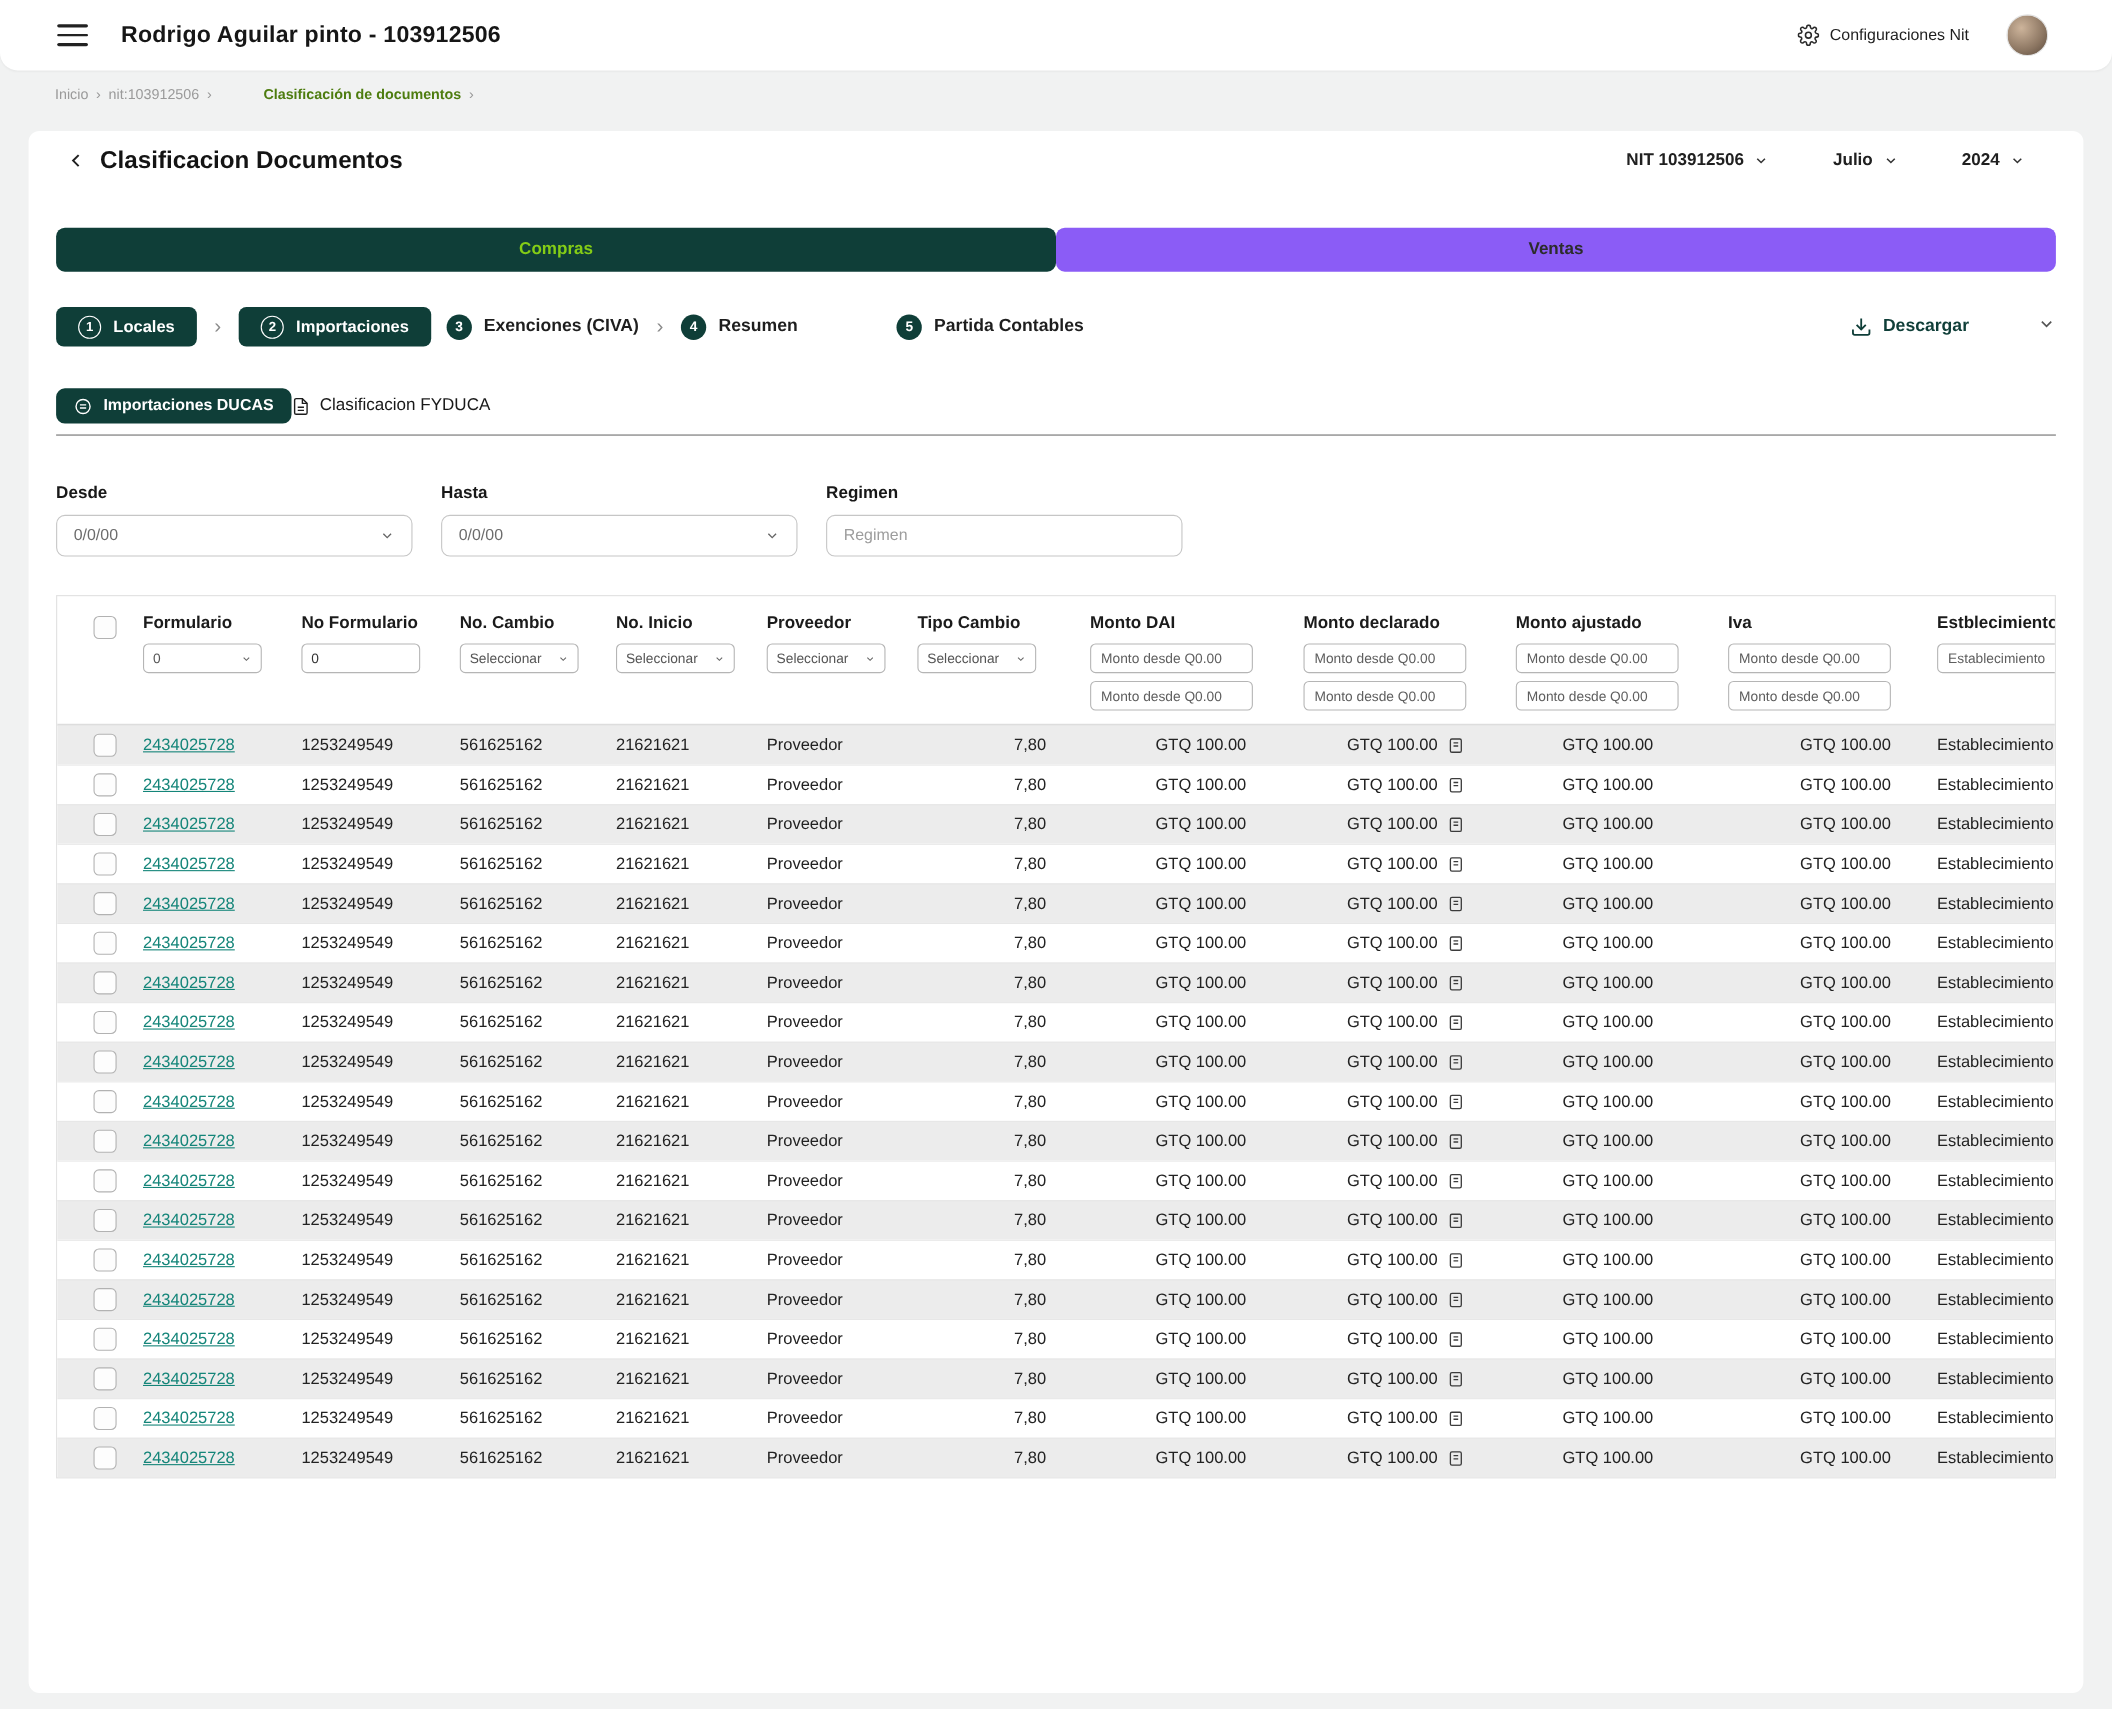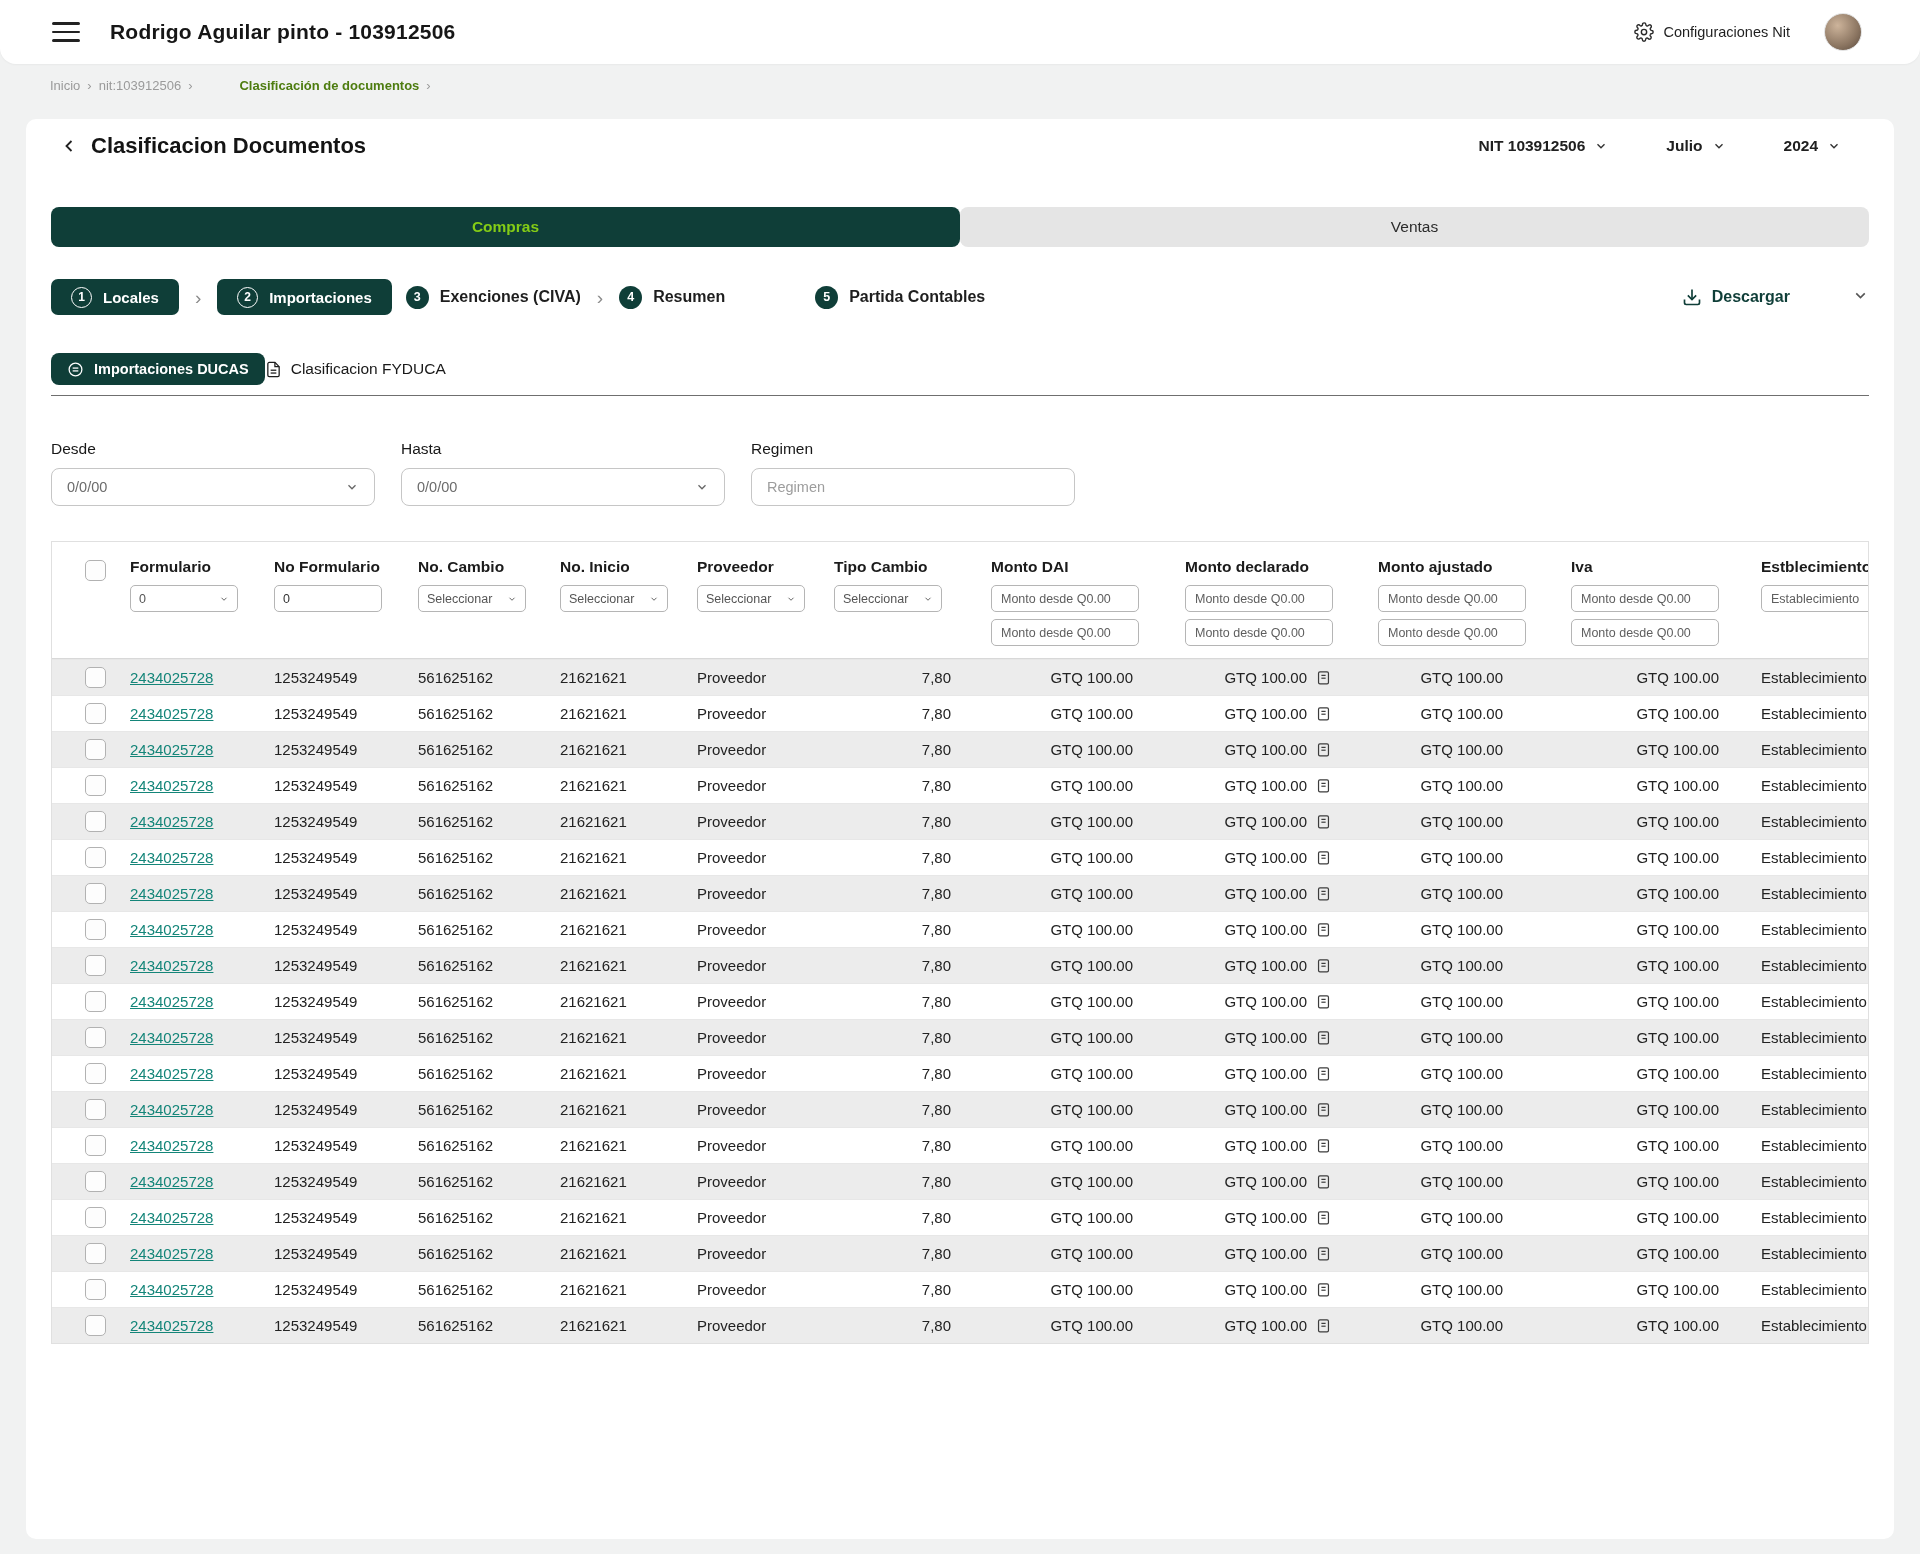--- a/index.html
+++ b/index.html
@@ -37,21 +37,21 @@
   .page-title { font-size:22px; font-weight:700; color:#141414; }
   .title-selectors { display:flex; align-items:center; gap:58px; }
   .selector { display:flex; align-items:center; gap:9px; cursor:pointer; font-size:15.5px; font-weight:700; color:#202020; }
   .selector svg { width:14px; height:14px; stroke:#333; fill:none; stroke-width:2.4; }
 
   
   .main-tabs { display:flex; margin-top:48px; height:40px; }
   .main-tab { flex:1; display:flex; align-items:center; justify-content:center;
     font-size:15.5px; font-weight:700; border-radius:8px; cursor:pointer; }
   .main-tab.active { background:#0f3e38; color:#84cc16;text-align:center; }
-  .main-tab.inactive { background:#e5e5e5; color:#2c2c2c; font-weight:400; }
+  .main-tab.inactive { background:#8b5cf6; color:#2c2c2c; font-weight:700; }
 
   
   .stepper { display:flex; align-items:center; margin-top:32px; gap:14px; }
   .step-pill { display:flex; align-items:center; gap:11px; background:#0f3e38; color:#fff;
     height:36px; padding:0 20px; border-radius:7px; cursor:pointer; }
   .step-pill .num-circle { width:21px; height:21px; border:1.6px solid #fff; border-radius:50%;
     display:flex; align-items:center; justify-content:center; font-size:12px; font-weight:700; }
   .step-pill .step-label { font-size:15px; font-weight:700; }
   .step-plain { display:flex; align-items:center; gap:11px; cursor:pointer; }
   .step-plain .num-circle { width:23px; height:23px; background:#0f3e38; color:#fff; border-radius:50%;
@@ -71,21 +71,21 @@
     height:32px; padding:0 16px; border-radius:8px; cursor:pointer; }
   .subtab-pill svg { width:17px; height:17px; stroke:#fff; fill:none; stroke-width:1.8; }
   .subtab-pill .subtab-label { font-size:14.5px; font-weight:700; }
   .subtab-plain { display:flex; align-items:center; gap:9px; cursor:pointer; }
   .subtab-plain svg { width:17px; height:17px; stroke:#1d1d1d; fill:none; stroke-width:1.8; }
   .subtab-plain .subtab-label { font-size:15.5px; color:#191919; }
 
   
   .filters { display:flex; gap:26px; margin-top:44px; }
   .filter-group { width:324px; }
-  .filter-label { font-size:15.5px; font-weight:400; color:#181818; margin-bottom:10px; }
+  .filter-label { font-size:15.5px; font-weight:700; color:#181818; margin-bottom:10px; }
   .filter-control { height:38px; border:1px solid #c6c6c6; border-radius:8px; padding:0 15px;
     display:flex; align-items:center; justify-content:space-between; cursor:pointer; background:#fff; }
   .filter-control .fc-value { font-size:14.5px; color:#6c6c6c; }
   .filter-control svg { width:14px; height:14px; stroke:#666; fill:none; stroke-width:2.2; }
   .filter-input { width:100%; height:38px; border:1px solid #c6c6c6; border-radius:8px; padding:0 15px;
     font-size:14.5px; color:#333; font-family:"Liberation Sans", sans-serif; outline:none; }
   .filter-input::placeholder { color:#9d9d9d; }
 
   
   .table-wrap { margin-top:35px; border:1px solid #e0e0e0; overflow:hidden; background:#fff; }

